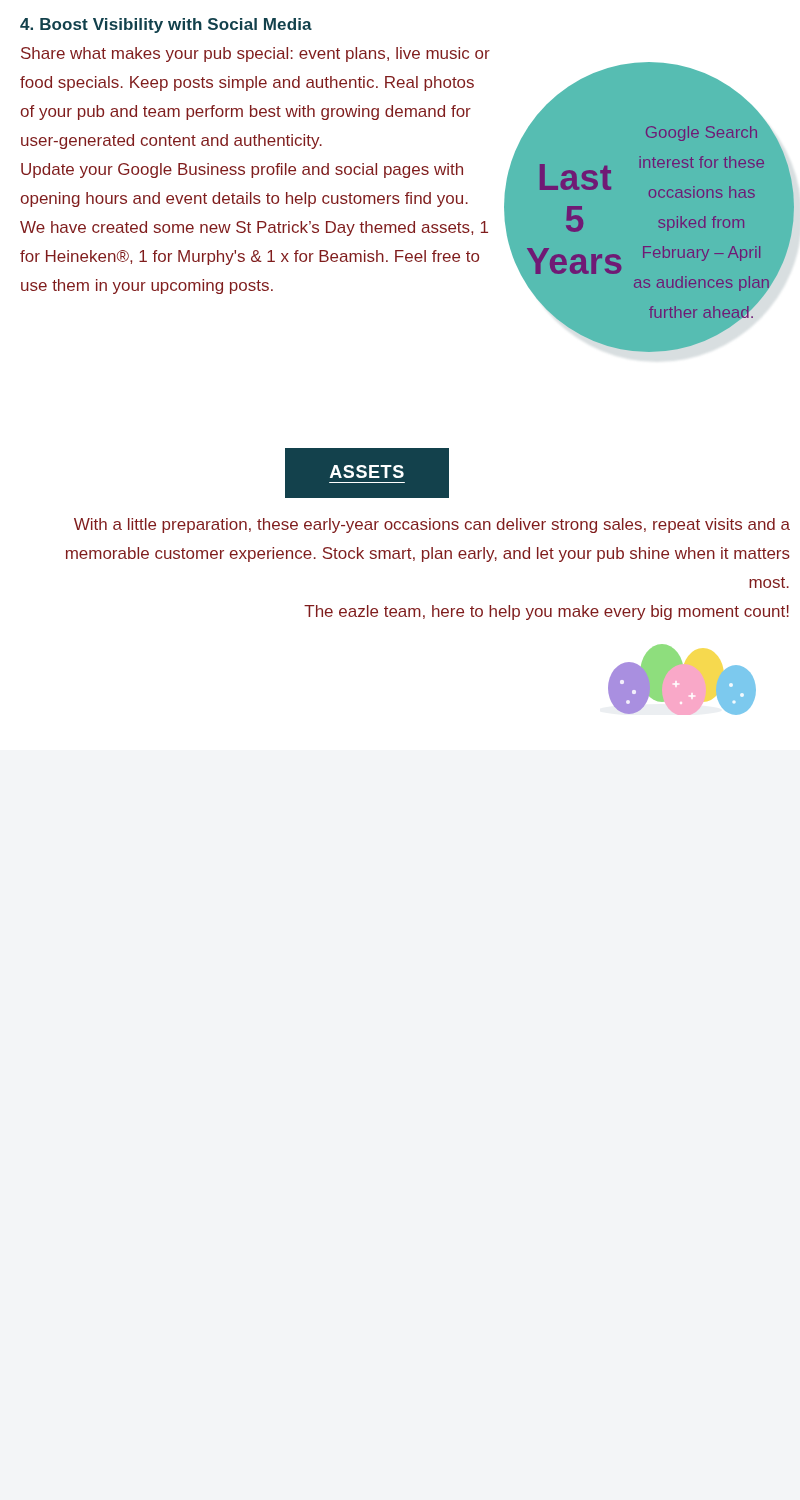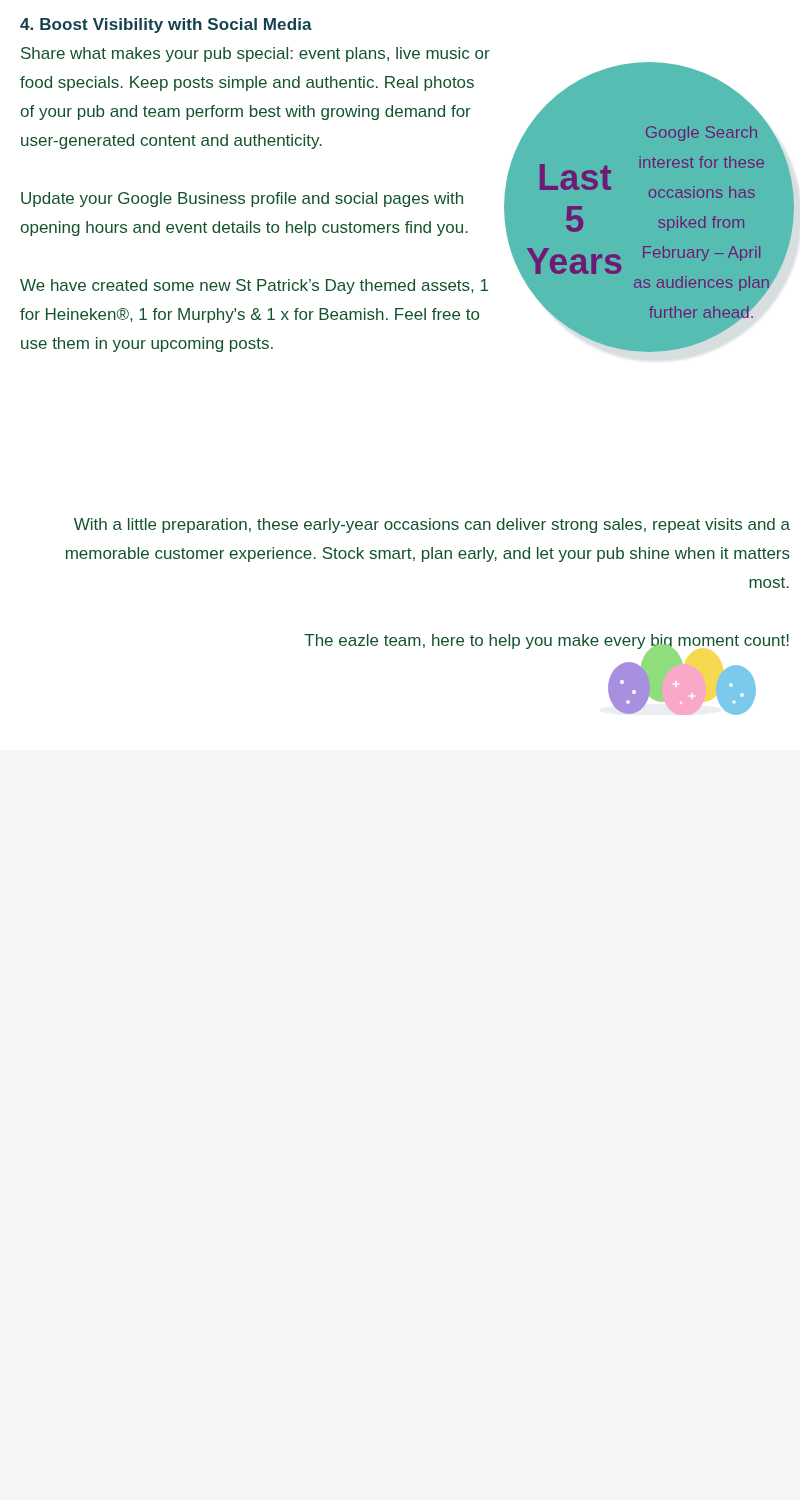--- a/index.html
+++ b/index.html
@@ -46,26 +46,25 @@
     font-weight: bold;
     color: #13414c;
     line-height: 1.35;
     margin: 0 0 2px 0;
     letter-spacing: 0.1px;
   }
 
   .para {
     font-size: 17px;
     line-height: 29px;
-    color: #14532d;
+    color: #7f1d1d;
     margin: 0;
   }
 
   .para + .para {
-    margin-top: 29px;
   }
 
   .para b {
     font-weight: normal;
   }
 
   
   .badge-wrap {
     position: absolute;
     left: 488px;
@@ -194,20 +193,23 @@
     </div>
 
     <div class="badge-wrap">
       <div class="badge-shadow"></div>
       <div class="badge">
         <div class="badge-title">Last 5 Years</div>
         <div class="badge-sub">Google Search interest for these occasions has spiked from February – April as audiences plan further ahead.</div>
       </div>
     </div>
 
+    <div class="assets-row">
+      <button class="assets-btn">ASSETS</button>
+    </div>
 
     <div class="closing">
       <p class="para">With a little preparation, these early-year occasions can deliver strong sales, repeat visits and a memorable customer experience. Stock smart, plan early, and let your pub shine when it matters most.</p>
       <p class="para">The eazle team, here to help you make every big moment count!</p>
     </div>
 
     <svg class="eggs" viewBox="0 0 180 75">
       <ellipse cx="60" cy="70" rx="62" ry="6" fill="#e8ebee" opacity="0.85"></ellipse>
 
       <ellipse cx="62" cy="33" rx="22" ry="29" fill="#8ede7d"></ellipse>

